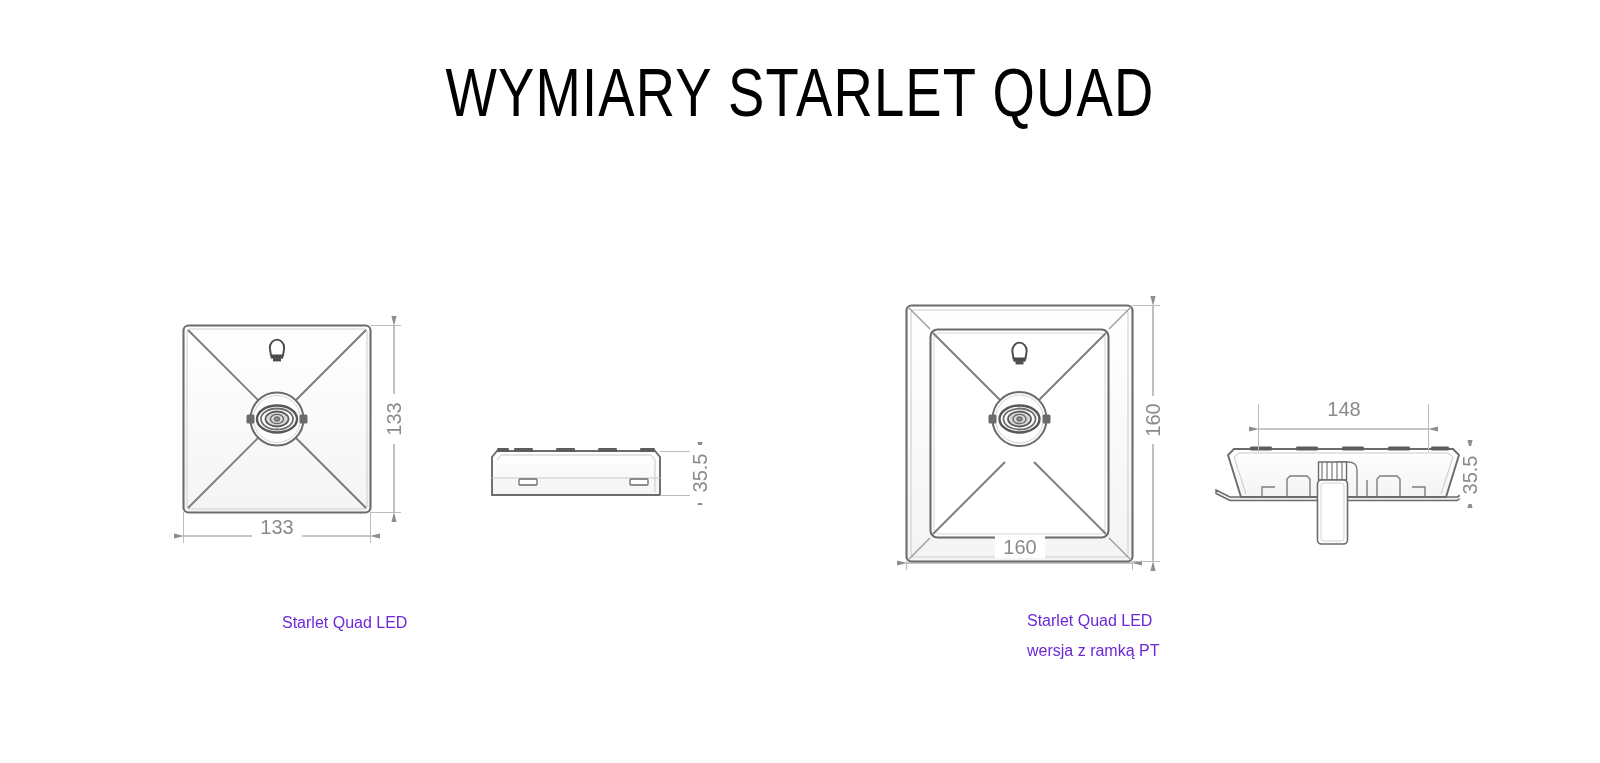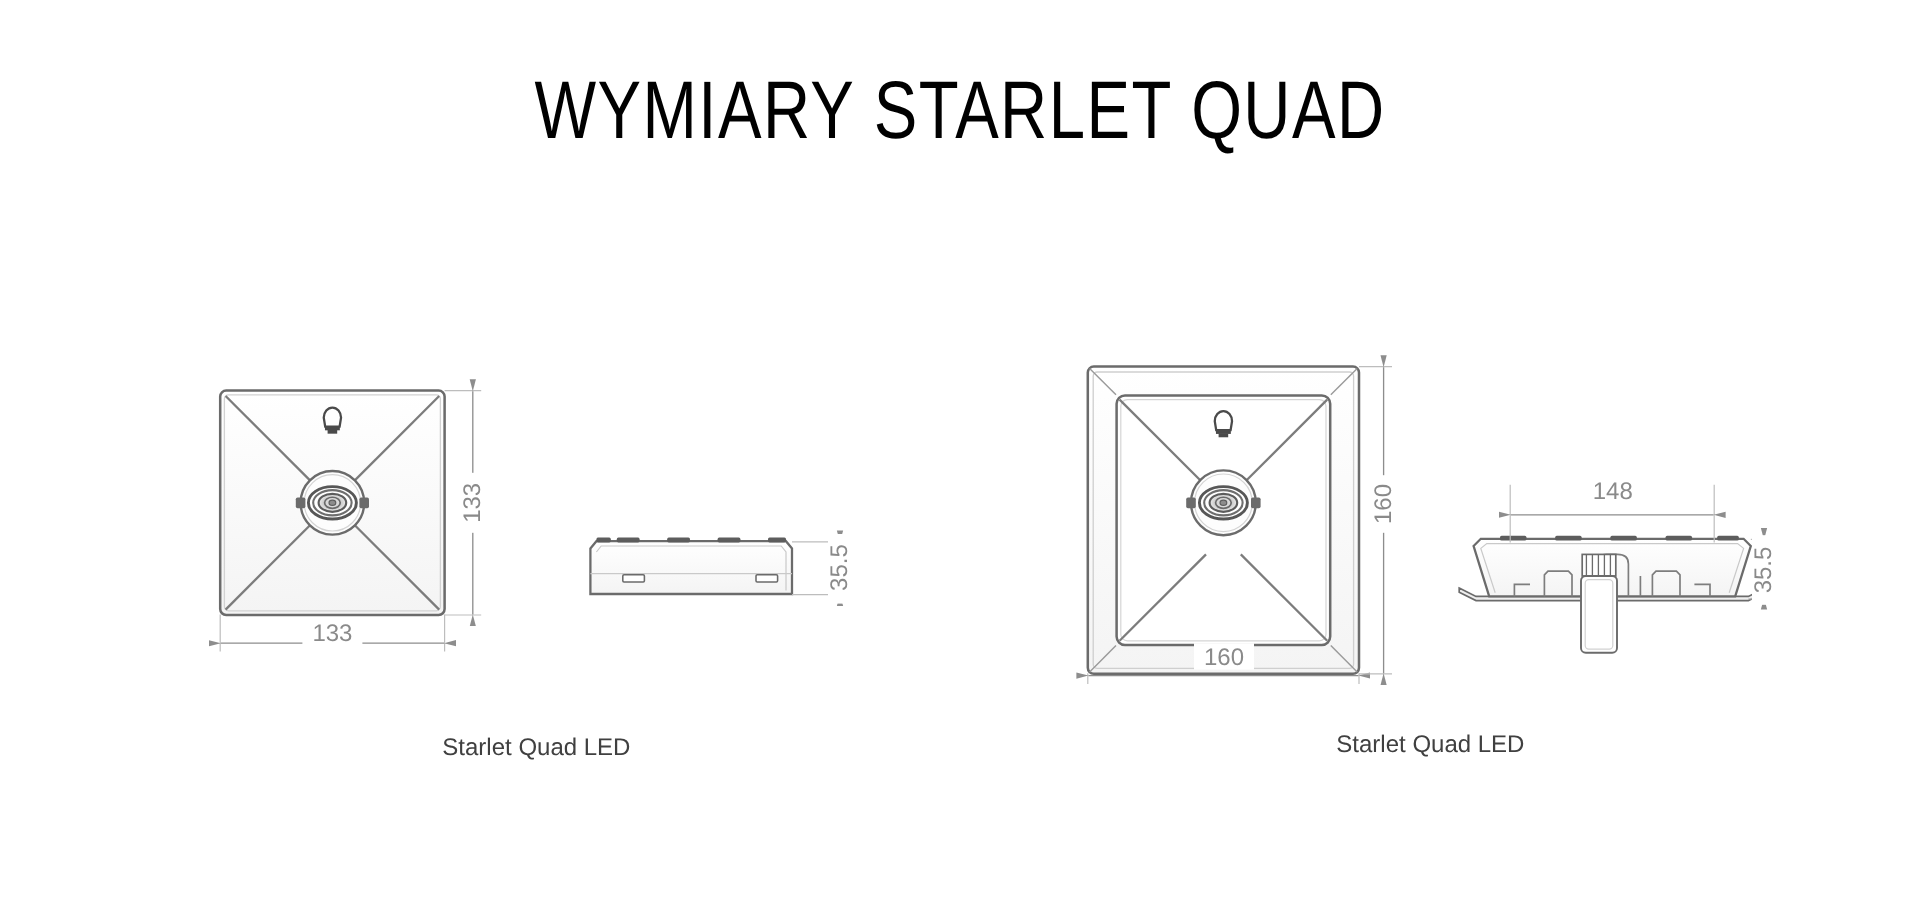--- a/index.html
+++ b/index.html
@@ -39,23 +39,22 @@
     left: 0;
     top: 0;
     width: 1600px;
     height: 763px;
   }
 
   
   .caption {
     position: absolute;
     font-family: "Liberation Sans", sans-serif;
-    font-size: 20px;
-    color: #404040;
-    text-align: center;
+    font-size: 16px;
+    color: #6d28d9;
     line-height: 30px;
     white-space: nowrap;
   }
   #caption-left {
     left: 282px;
     top: 608px;
     width: 330px;
   }
   #caption-right {
     left: 1027px;
@@ -285,13 +284,14 @@
     </g>
   </g>
 </svg>
 
 <div class="caption" id="caption-left">
   <div>Starlet Quad LED</div>
 </div>
 
 <div class="caption" id="caption-right">
   <div>Starlet Quad LED</div>
+  <div>wersja z ramką PT</div>
 </div>
 
 </body></html>

